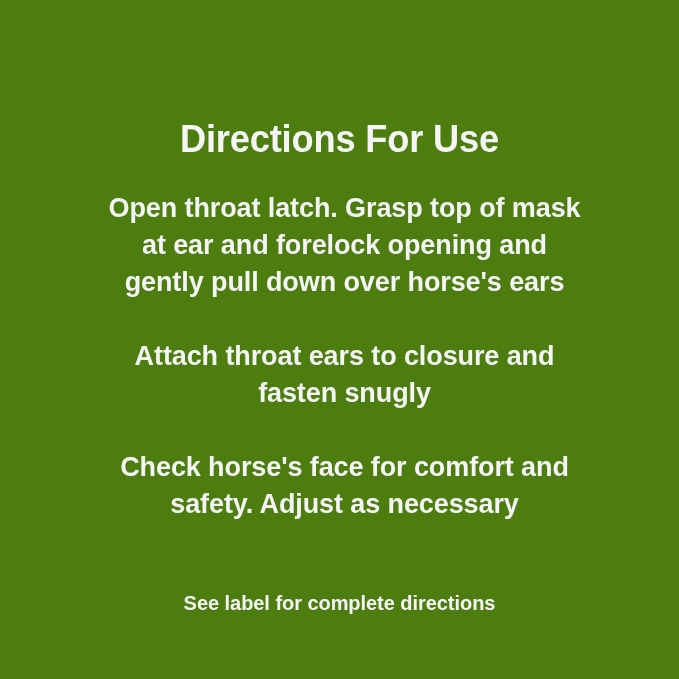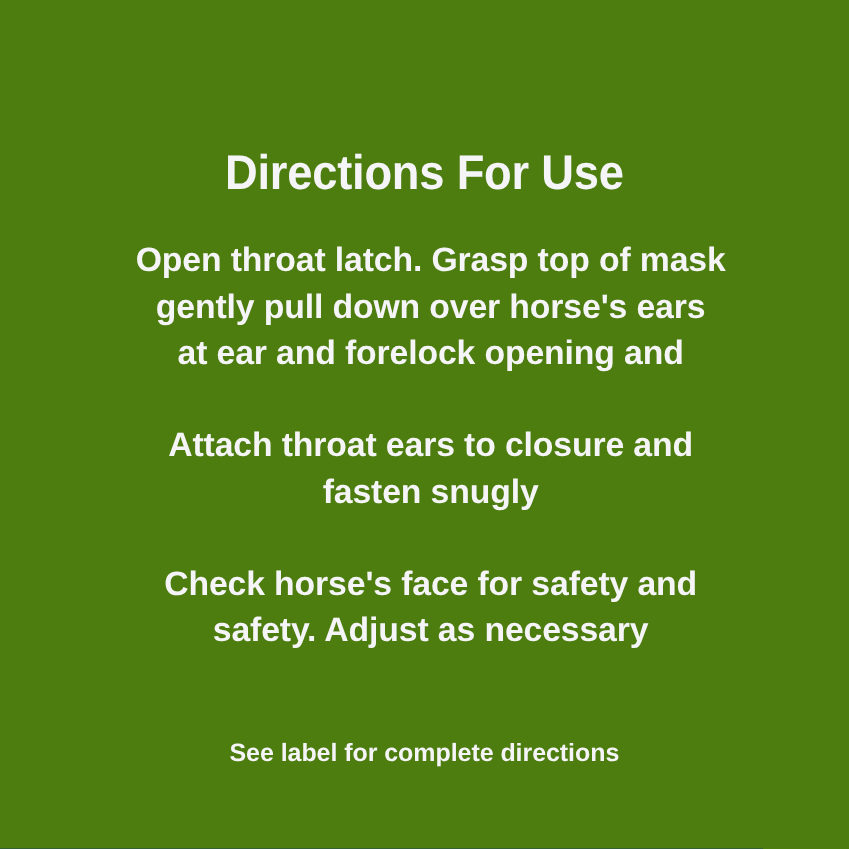--- a/index.html
+++ b/index.html
@@ -91,31 +91,31 @@
 <body style="background: rgb(6, 46, 123);">
 
 <div class="panel" style="background: #4d7c0f; color: rgb(245, 245, 248);">
 
   <div class="title">Directions For Use</div>
 
   <div class="body-block">
 
     <p class="para">
       <span class="line">Open throat latch. Grasp top of mask</span>
+      <span class="line">at ear and forelock opening and</span>
       <span class="line">gently pull down over horse's ears</span>
-      <span class="line">at ear and forelock opening and</span>
     </p>
 
     <p class="para">
       <span class="line">Attach throat ears to closure and</span>
       <span class="line">fasten snugly</span>
     </p>
 
     <p class="para">
-      <span class="line">Check horse's face for safety and</span>
+      <span class="line">Check horse's face for comfort and</span>
       <span class="line">safety. Adjust as necessary</span>
     </p>
 
   </div>
 
   <div class="footer-note">See label for complete directions</div>
 
 </div>
 
 </body></html>

